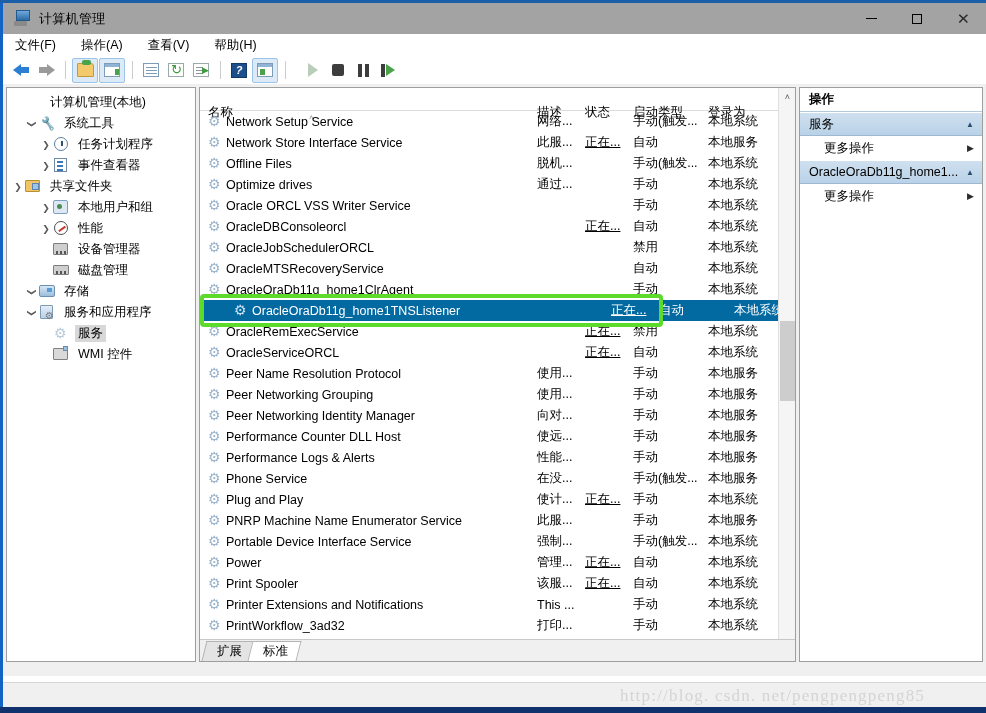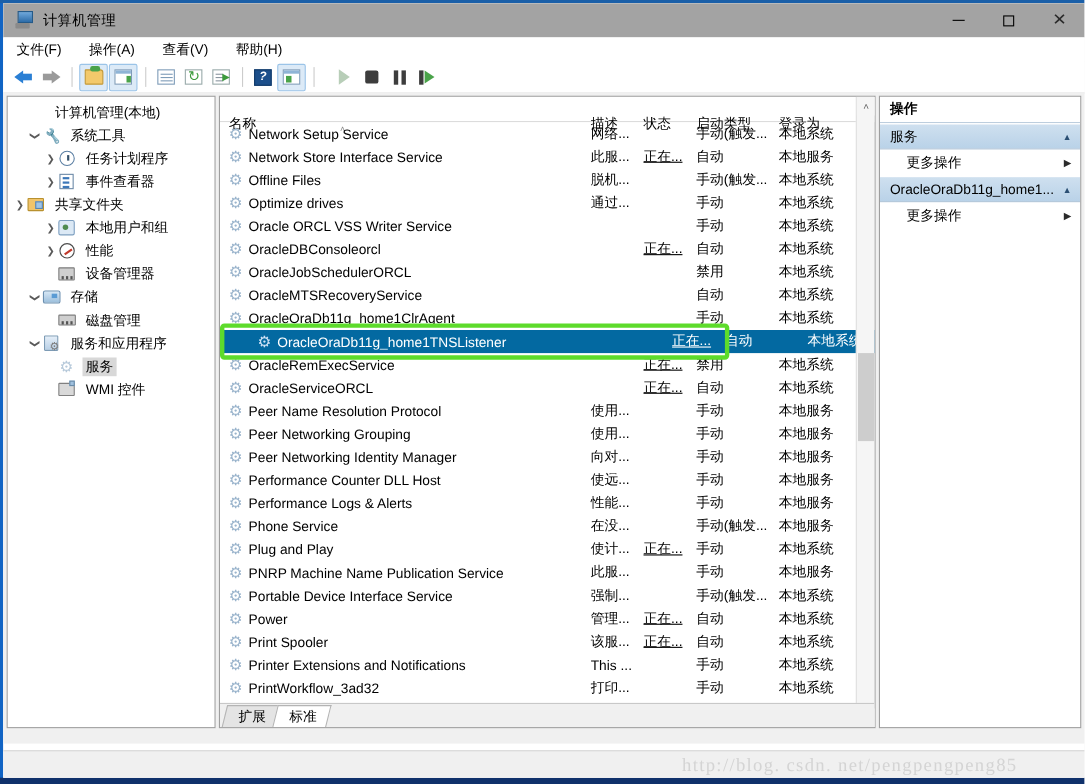--- a/index.html
+++ b/index.html
@@ -342,33 +342,33 @@
             </span>
             <span class="tlabel">性能</span>
           </div>
           <div class="tnode" style="padding-left: 32px;">
             <span class="chev "></span>
             <span class="ticon">
               <i class="ti-device"></i>
             </span>
             <span class="tlabel">设备管理器</span>
           </div>
+          <div class="tnode" style="padding-left: 32px;">
+            <span class="chev "></span>
+            <span class="ticon">
+              <i class="ti-disk"></i>
+            </span>
+            <span class="tlabel">磁盘管理</span>
+          </div>
           <div class="tnode" style="padding-left: 18px;">
             <span class="chev down"></span>
             <span class="ticon">
               <i class="ti-storage"></i>
             </span>
             <span class="tlabel">存储</span>
-          </div>
-          <div class="tnode" style="padding-left: 32px;">
-            <span class="chev "></span>
-            <span class="ticon">
-              <i class="ti-disk"></i>
-            </span>
-            <span class="tlabel">磁盘管理</span>
           </div>
           <div class="tnode" style="padding-left: 18px;">
             <span class="chev down"></span>
             <span class="ticon">
               <i class="ti-srvapp"></i>
             </span>
             <span class="tlabel">服务和应用程序</span>
           </div>
           <div class="tnode sel" style="padding-left: 32px;">
             <span class="chev "></span>
@@ -593,21 +593,21 @@
               <span>Plug and Play</span>
             </div>
             <div class="cell" style="width: 48px;">使计...</div>
             <div class="cell status" style="width: 48px;">正在...</div>
             <div class="cell" style="width: 75px;">手动</div>
             <div class="cell" style="width: 69px;">本地系统</div>
           </div>
           <div class="row">
             <div class="cell-name" style="width: 329px;">
               <span class="svc-ico"></span>
-              <span>PNRP Machine Name Publication Service</span>
+              <span>PNRP Machine Name Enumerator Service</span>
             </div>
             <div class="cell" style="width: 48px;">此服...</div>
             <div class="cell" style="width: 48px;"></div>
             <div class="cell" style="width: 75px;">手动</div>
             <div class="cell" style="width: 69px;">本地服务</div>
           </div>
           <div class="row">
             <div class="cell-name" style="width: 329px;">
               <span class="svc-ico"></span>
               <span>Portable Device Interface Service</span>

